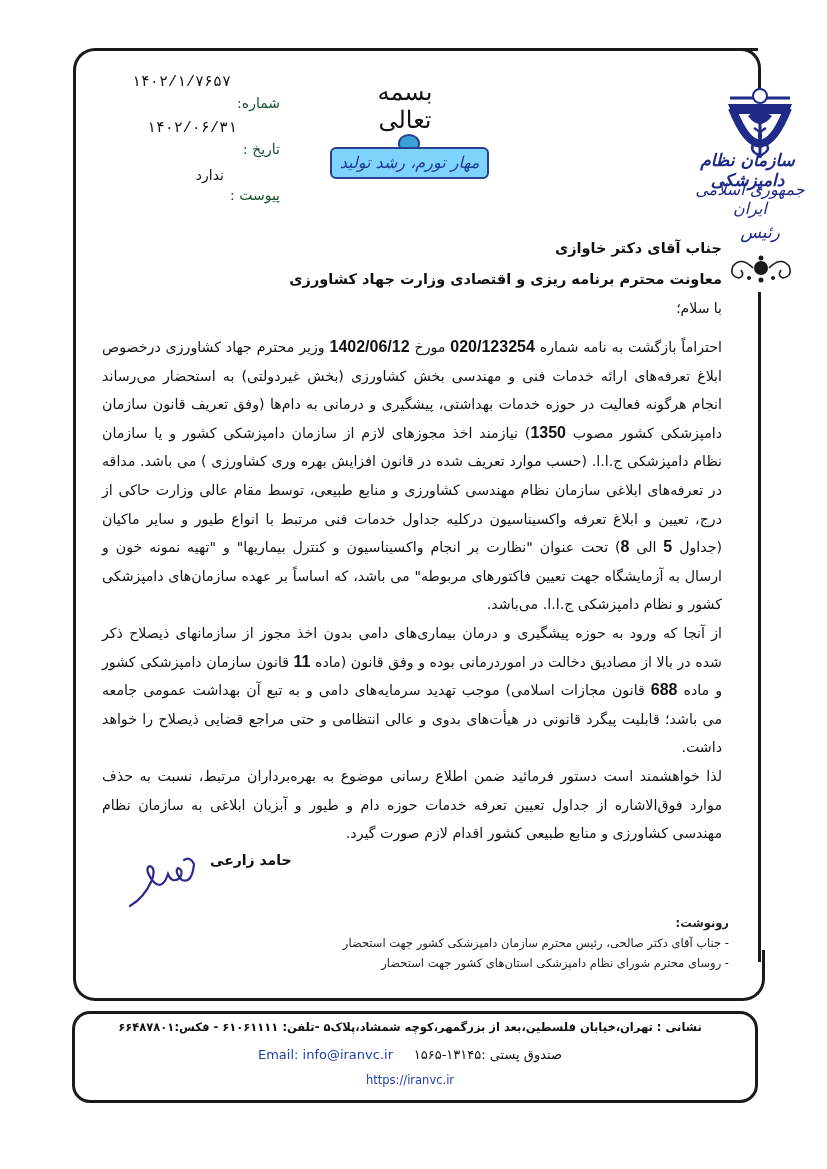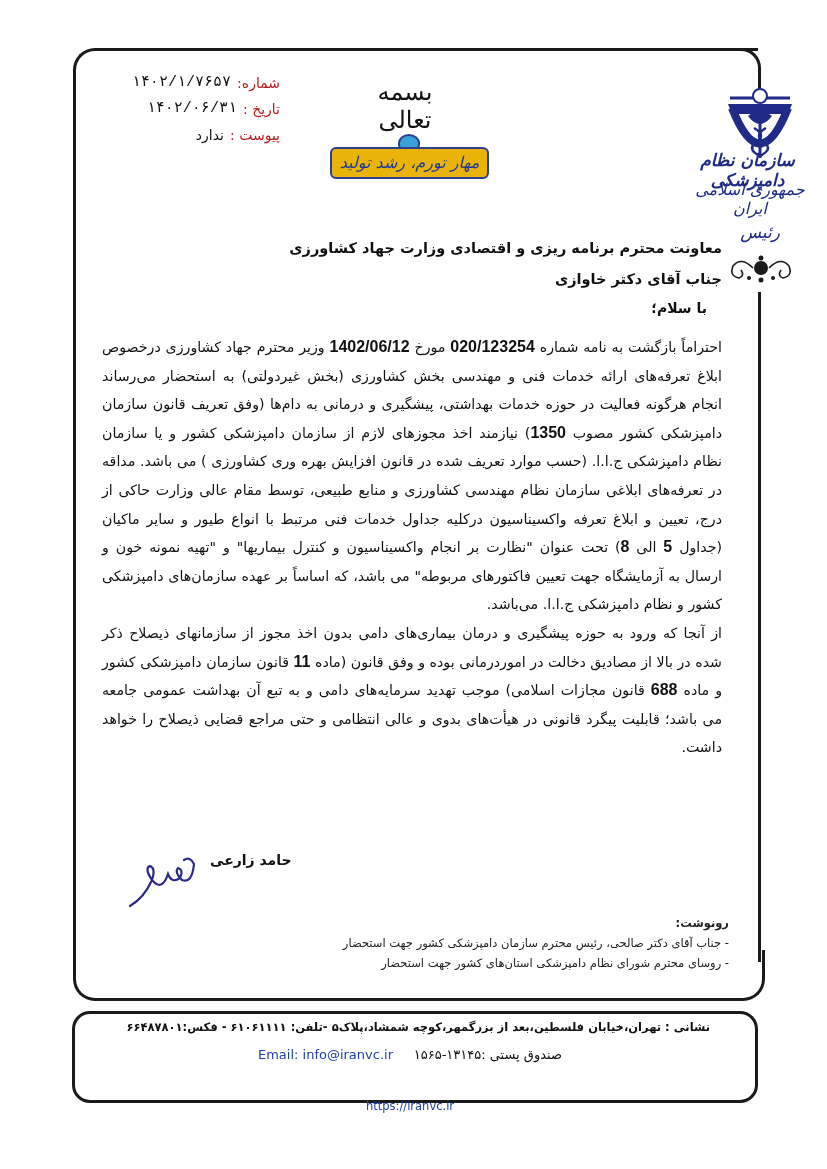--- a/index.html
+++ b/index.html
@@ -19,71 +19,71 @@
     border-bottom-left-radius:22px; border-bottom-right-radius:22px; }
   .frame-right-line { position:absolute; left:758px; top:292px; width:3px; height:670px; background:#1a1a1a; }
 
   
   .footer-frame { position:absolute; left:72px; top:1011px; width:680px; height:86px;
     border:3px solid #1a1a1a; border-radius:18px; }
 
   
   .meta { position:absolute; left:110px; top:70px; width:170px; direction:rtl; font-size:14px; line-height:26px; }
   .meta-row { display:flex; gap:6px; white-space:nowrap; }
-  .meta-label { color:#b91c1c; }
+  .meta-label { color:#14532d;margin-top:20px; }
   .meta-value { font-family:Liberation Mono, monospace; font-size:15px; letter-spacing:1px; }
 
   
   .bismillah { position:absolute; left:360px; top:78px; width:90px; text-align:center;
     font-family:"DejaVu Serif", serif; font-size:24px; direction:rtl; }
   .slogan-box { position:absolute; left:330px; top:147px; width:155px; height:28px;
-    border:2px solid #2a3f8f; border-radius:6px; background:#eab308;
+    border:2px solid #2a3f8f; border-radius:6px; background:#7dd3fc;
     color:#1f3a93; font-family:"DejaVu Serif", serif; font-style:italic; font-size:16px;
     text-align:center; line-height:28px; direction:rtl; }
   .slogan-ornament { position:absolute; left:398px; top:134px; width:18px; height:14px;
     background:#3aa0d8; border-radius:50% 50% 40% 40%; border:2px solid #2a3f8f; }
 
   
   .logo { position:absolute; left:720px; top:84px; width:80px; height:78px; }
   .org-name { position:absolute; left:675px; top:150px; width:145px; text-align:center;
     direction:rtl; color:#1f2b86; font-family:"DejaVu Serif", serif; font-style:italic;
     font-size:17px; font-weight:bold; }
   .org-sub { position:absolute; left:690px; top:180px; width:120px; text-align:center;
     direction:rtl; color:#1f2b86; font-family:"DejaVu Serif", serif; font-style:italic; font-size:16px; }
   .org-role { position:absolute; left:730px; top:222px; width:60px; text-align:center;
     direction:rtl; color:#1f2b86; font-family:"DejaVu Serif", serif; font-style:italic; font-size:17px; }
   .ornament { position:absolute; left:725px; top:254px; width:72px; height:34px; }
 
   
   .addressee { position:absolute; right:105px; top:233px; direction:rtl; text-align:right;
     font-weight:bold; font-size:14.5px; line-height:31px; }
-  .greeting { position:absolute; right:120px; top:300px; direction:rtl; font-size:14px;font-weight:bold; }
+  .greeting { position:absolute; right:105px; top:300px; direction:rtl; font-size:14px; }
 
   
   .body-text { position:absolute; left:102px; top:333px; width:620px; direction:rtl;
     text-align:justify; text-align-last:right; font-size:14.2px; line-height:28.6px; }
   .body-text p { margin:0; }
   .num { font-family:"Liberation Sans", sans-serif; font-weight:bold; font-size:16px; }
 
   
   .signer { position:absolute; left:210px; top:852px; direction:rtl; font-weight:bold; font-size:14px; }
   .sig { position:absolute; left:122px; top:850px; width:80px; height:60px; }
 
   
   .cc { position:absolute; right:98px; top:913px; direction:rtl; text-align:right; font-size:11.5px; line-height:20px; color:#222; }
   .cc-title { font-weight:bold; }
 
   
-  .footer-line1 { position:absolute; left:110px; top:1020px; width:600px; 
+  .footer-line1 { position:absolute; left:110px; top:1020px; width:600px; text-align:center;
     direction:rtl; font-size:11.5px; font-weight:bold; color:#111; }
   .footer-line2 { position:absolute; left:110px; top:1047px; width:600px; text-align:center;
     direction:rtl; font-size:13px; color:#111; }
   .footer-line2 .email { color:#1f3fae; direction:ltr; unicode-bidi:embed; }
   .footer-line3 { position:absolute; left:110px; top:1073px; width:600px; text-align:center;
-    font-size:11.5px; color:#1f3fae;margin-top:26px; }
+    font-size:11.5px; color:#1f3fae; }
 </style>
 </head>
 <body>
 
 <div class="frame-top"></div>
 <div class="frame-top-right"></div>
 <div class="frame-left"></div>
 <div class="frame-right-line"></div>
 <div class="frame-bottom"></div>
 
@@ -123,22 +123,22 @@
   <circle cx="36" cy="14" r="7" fill="#1a1a1a"></circle>
   <circle cx="36" cy="4" r="2.5" fill="#1a1a1a"></circle>
   <path d="M28 14 Q16 2 8 12 Q4 22 14 24 Q20 22 16 16" fill="none" stroke="#1a1a1a" stroke-width="1.6"></path>
   <path d="M44 14 Q56 2 64 12 Q68 22 58 24 Q52 22 56 16" fill="none" stroke="#1a1a1a" stroke-width="1.6"></path>
   <circle cx="24" cy="24" r="2" fill="#1a1a1a"></circle>
   <circle cx="48" cy="24" r="2" fill="#1a1a1a"></circle>
   <circle cx="36" cy="26" r="2.5" fill="#1a1a1a"></circle>
 </svg>
 
 <div class="addressee">
+  <div>جناب آقای دکتر خاوازی</div>
   <div>معاونت محترم برنامه ریزی و اقتصادی وزارت جهاد کشاورزی</div>
-  <div>جناب آقای دکتر خاوازی</div>
 </div>
 <div class="greeting">با سلام؛</div>
 
 <div class="body-text">
   <p>
     <span>احتراماً بازگشت به نامه شماره</span>
     <span class="num">020/123254</span>
     <span>مورخ</span>
     <span class="num">1402/06/12</span>
     <span>وزیر محترم جهاد کشاورزی درخصوص ابلاغ تعرفه‌های ارائه خدمات فنی و مهندسی بخش کشاورزی (بخش غیردولتی) به استحضار می‌رساند انجام هرگونه فعالیت در حوزه خدمات بهداشتی، پیشگیری و درمانی به دام‌ها (وفق تعریف قانون سازمان دامپزشکی کشور مصوب</span>
@@ -147,20 +147,21 @@
     <span>الی</span>
     <span class="num">8</span><span>) تحت عنوان "نظارت بر انجام واکسیناسیون و کنترل بیماریها" و "تهیه نمونه خون و ارسال به آزمایشگاه جهت تعیین فاکتورهای مربوطه" می باشد، که اساساً بر عهده سازمان‌های دامپزشکی کشور و نظام دامپزشکی ج.ا.ا. می‌باشد.</span>
   </p>
   <p>
     <span>از آنجا که ورود به حوزه پیشگیری و درمان بیماری‌های دامی بدون اخذ مجوز از سازمانهای ذیصلاح ذکر شده در بالا از مصادیق  دخالت در اموردرمانی بوده و وفق قانون (ماده</span>
     <span class="num">11</span>
     <span>قانون سازمان دامپزشکی کشور و ماده</span>
     <span class="num">688</span>
     <span>قانون مجازات اسلامی) موجب تهدید سرمایه‌های دامی و به تبع آن بهداشت عمومی جامعه می باشد؛ قابلیت پیگرد قانونی در هیأت‌های بدوی و عالی انتظامی و حتی مراجع قضایی ذیصلاح را خواهد داشت.</span>
   </p>
+  <p>لذا خواهشمند است دستور فرمائید ضمن اطلاع رسانی موضوع به بهره‌برداران مرتبط، نسبت به حذف موارد فوق‌الاشاره از جداول تعیین تعرفه خدمات حوزه دام و طیور و آبزیان ابلاغی به سازمان نظام مهندسی کشاورزی و منابع طبیعی کشور اقدام لازم صورت گیرد.</p>
 </div>
 
 <div class="signer">حامد زارعی</div>
 <svg class="sig" viewBox="0 0 80 60">
   <path d="M8 56 Q22 48 30 30 Q34 18 28 16 Q22 18 30 30 Q40 42 46 24 Q50 34 58 28 Q62 20 56 18 Q52 22 60 30 Q70 34 72 14 Q68 6 62 10" fill="none" stroke="#2b2a8c" stroke-width="2.2" stroke-linecap="round"></path>
 </svg>
 
 <div class="cc">
   <div class="cc-title">رونوشت:</div>
   <div>- جناب آقای دکتر صالحی، رئیس محترم سازمان دامپزشکی کشور جهت استحضار</div>

